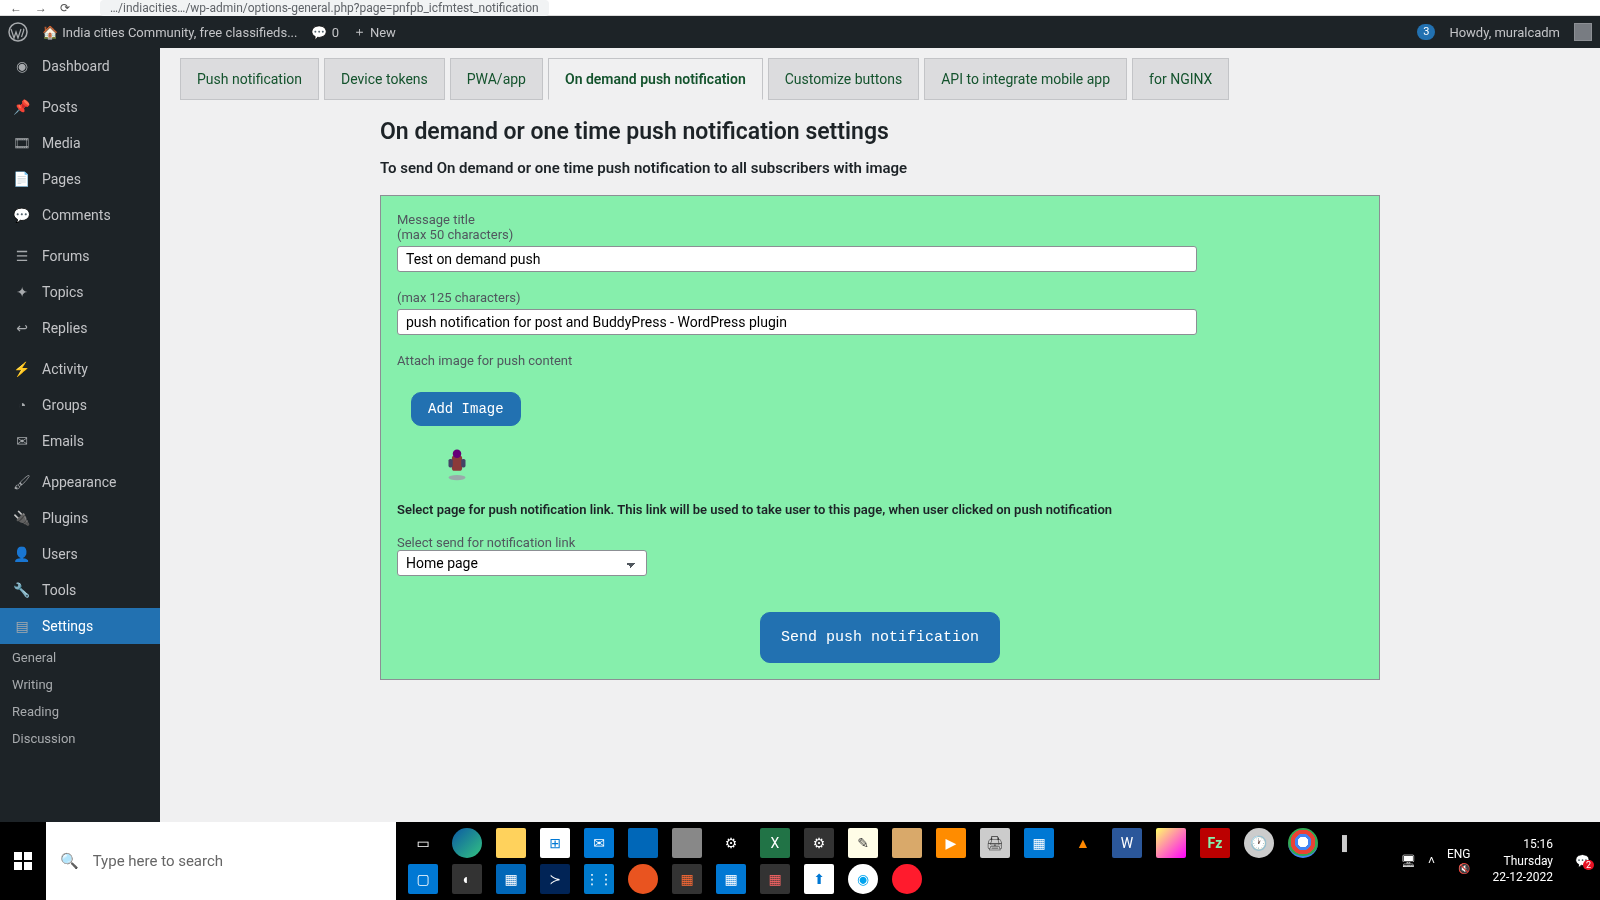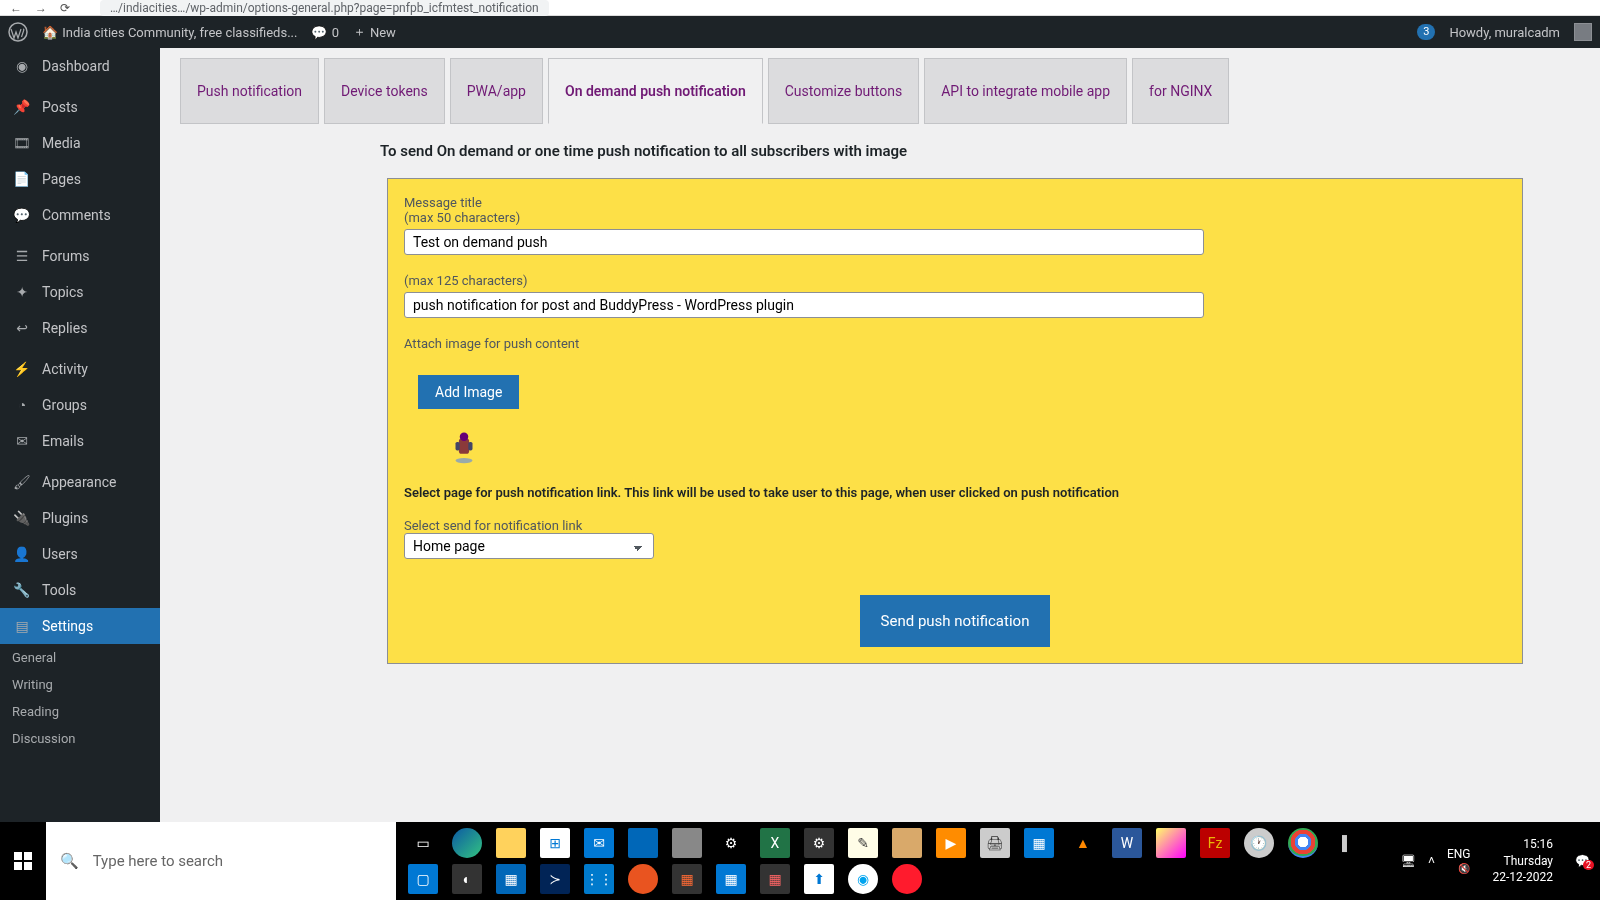--- a/index.html
+++ b/index.html
@@ -22,34 +22,34 @@
 .wp-sidebar .item { padding: 8px 12px; display: flex; align-items: center; gap: 10px; cursor: pointer; }
 .wp-sidebar .item.current { background: #2271b1; color: #fff; position: relative; }
 .wp-sidebar .item.current::after { content: ""; position: absolute; right: -8px; top: 50%; margin-top: -8px; border: 8px solid transparent; border-right-color: #f0f0f1; }
 .wp-sidebar .separator { height: 5px; }
 .wp-sidebar .subitem { padding: 6px 12px; font-size: 13px; color: #a7aaad; cursor: pointer; }
 .wp-sidebar .ico { width: 20px; height: 20px; display: inline-flex; align-items: center; justify-content: center; color: #a7aaad; }
 
 
 .content { position: absolute; top: 48px; left: 160px; right: 0; bottom: 0; padding: 10px 20px 0 20px; overflow: hidden; }
 .tabs { display: flex; gap: 5px; margin-bottom: 18px; }
-.tab { background: #dcdcde; border: 1px solid #c3c4c7; padding: 24px 16px; font-size: 14px; color: #701a75; cursor: pointer; }
+.tab { background: #dcdcde; border: 1px solid #c3c4c7; padding: 12px 16px; font-size: 14px; color: #14532d; cursor: pointer; }
 .tab.active { background: #f0f0f1; border-bottom-color: #f0f0f1; font-weight: 600; }
 
 .page { padding: 0 0 0 200px; }
 h1.title { font-size: 23px; font-weight: 600; color: #1d2327; margin-bottom: 14px; }
 p.subtitle { font-size: 15px; font-weight: 600; color: #1d2327; margin-bottom: 18px; }
 
-.form-box { background: #fde047; border: 1px solid #8c8f94; padding: 16px; width: 1136px; margin-left: 7px; }
+.form-box { background: #86efac; border: 1px solid #8c8f94; padding: 16px; width: 1000px; }
 .field-label { font-size: 13px; color: #50575e; }
 .field-hint { font-size: 13px; color: #50575e; margin-bottom: 4px; }
 input[type=text].wp-input { width: 800px; padding: 4px 8px; font-size: 14px; border: 1px solid #8c8f94; border-radius: 3px; margin-bottom: 18px; }
 select.wp-select { width: 250px; padding: 4px 24px 4px 8px; font-size: 14px; border: 1px solid #8c8f94; border-radius: 3px; background: #fff; appearance: none; background-image: linear-gradient(45deg, transparent 50%, #50575e 50%), linear-gradient(135deg, #50575e 50%, transparent 50%); background-position: calc(100% - 15px) 12px, calc(100% - 10px) 12px; background-size: 5px 5px; background-repeat: no-repeat; }
 
-.btn-primary { background: #2271b1; color: #fff; border: 1px solid #2271b1; border-radius: 0; padding: 8px 16px; font-size: 14px; cursor: pointer; }
+.btn-primary { background: #2271b1; color: #fff; border: 1px solid #2271b1; border-radius: 10px; padding: 8px 16px; font-size: 14px; cursor: pointer; font-family: Liberation Mono, monospace; }
 .btn-primary.large { padding: 16px 20px; font-size: 15px; }
 .img-thumb { width: 40px; height: 40px; margin: 18px 0 18px 40px; display: flex; align-items: center; justify-content: center; }
 .img-thumb svg { width: 34px; height: 34px; }
 
 .send-row { text-align: center; margin-top: 36px; }
 
 
 .taskbar { position: absolute; bottom: 0; left: 0; right: 0; height: 78px; background: #000; display: flex; align-items: stretch; color: #fff; font-size: 12px; }
 .taskbar .start { width: 46px; display: flex; align-items: center; justify-content: center; background: #000; }
 .taskbar .search { width: 350px; background: #fff; color: #333; display: flex; align-items: center; padding-left: 14px; gap: 14px; font-size: 15px; }
@@ -183,20 +183,21 @@
       <div class="tab">Push notification</div>
       <div class="tab">Device tokens</div>
       <div class="tab">PWA/app</div>
       <div class="tab active">On demand push notification</div>
       <div class="tab">Customize buttons</div>
       <div class="tab">API to integrate mobile app</div>
       <div class="tab">for NGINX</div>
     </div>
 
   <div class="page">
+    <h1 class="title">On demand or one time push notification settings</h1>
     <p class="subtitle">To send On demand or one time push notification to all subscribers with image</p>
 
     <div class="form-box">
       <div class="field-label">Message title</div>
       <div class="field-hint">(max 50 characters)</div>
       <input type="text" class="wp-input" value="Test on demand push" style="">
 
       <div class="field-hint">(max 125 characters)</div>
       <input type="text" class="wp-input" value="push notification for post and BuddyPress - WordPress plugin" style="">
 
@@ -253,21 +254,21 @@
     <div class="app" style="background:#217346;color:#fff">X</div>
     <div class="app" style="background:#333">⚙</div>
     <div class="app" style="background:#fffde7;color:#333">✎</div>
     <div class="app" style="background:#d9a96a"></div>
     <div class="app" style="background:#ff8c00">▶</div>
     <div class="app" style="background:#ccc;color:#333">🖨</div>
     <div class="app" style="background:#0078d4">▦</div>
     <div class="app" style="background:#000;color:#ff8800">▲</div>
     <div class="app" style="background:#2b579a;color:#fff">W</div>
     <div class="app" style="background:linear-gradient(135deg,#ff6,#f0f)"></div>
-    <div class="app" style="background:#b00;color:#eab308;font-weight:normal">Fz</div>
+    <div class="app" style="background:#b00;color:#86efac;font-weight:bold">Fz</div>
     <div class="app" style="background:#ccc;border-radius:50%;color:#333">🕐</div>
     <div class="app" style="background:radial-gradient(circle,#fff 25%,#4285f4 26% 40%,#ea4335 41% 60%,#34a853 61% 80%,#fbbc05 81%);border-radius:50%;border-bottom:2px solid #4285f4"></div>
     <div class="app" style="background:#000;color:#ccc">▌</div>
     <div class="app" style="background:#0078d4">▢</div>
     <div class="app" style="background:#333">◐</div>
     <div class="app" style="background:#0067b8">▦</div>
     <div class="app" style="background:#012456;color:#fff">≻</div>
     <div class="app" style="background:#007acc;color:#fff">⋮⋮</div>
     <div class="app" style="background:#e95420;border-radius:50%"></div>
     <div class="app" style="background:#333;color:#ff6b35">▦</div>

